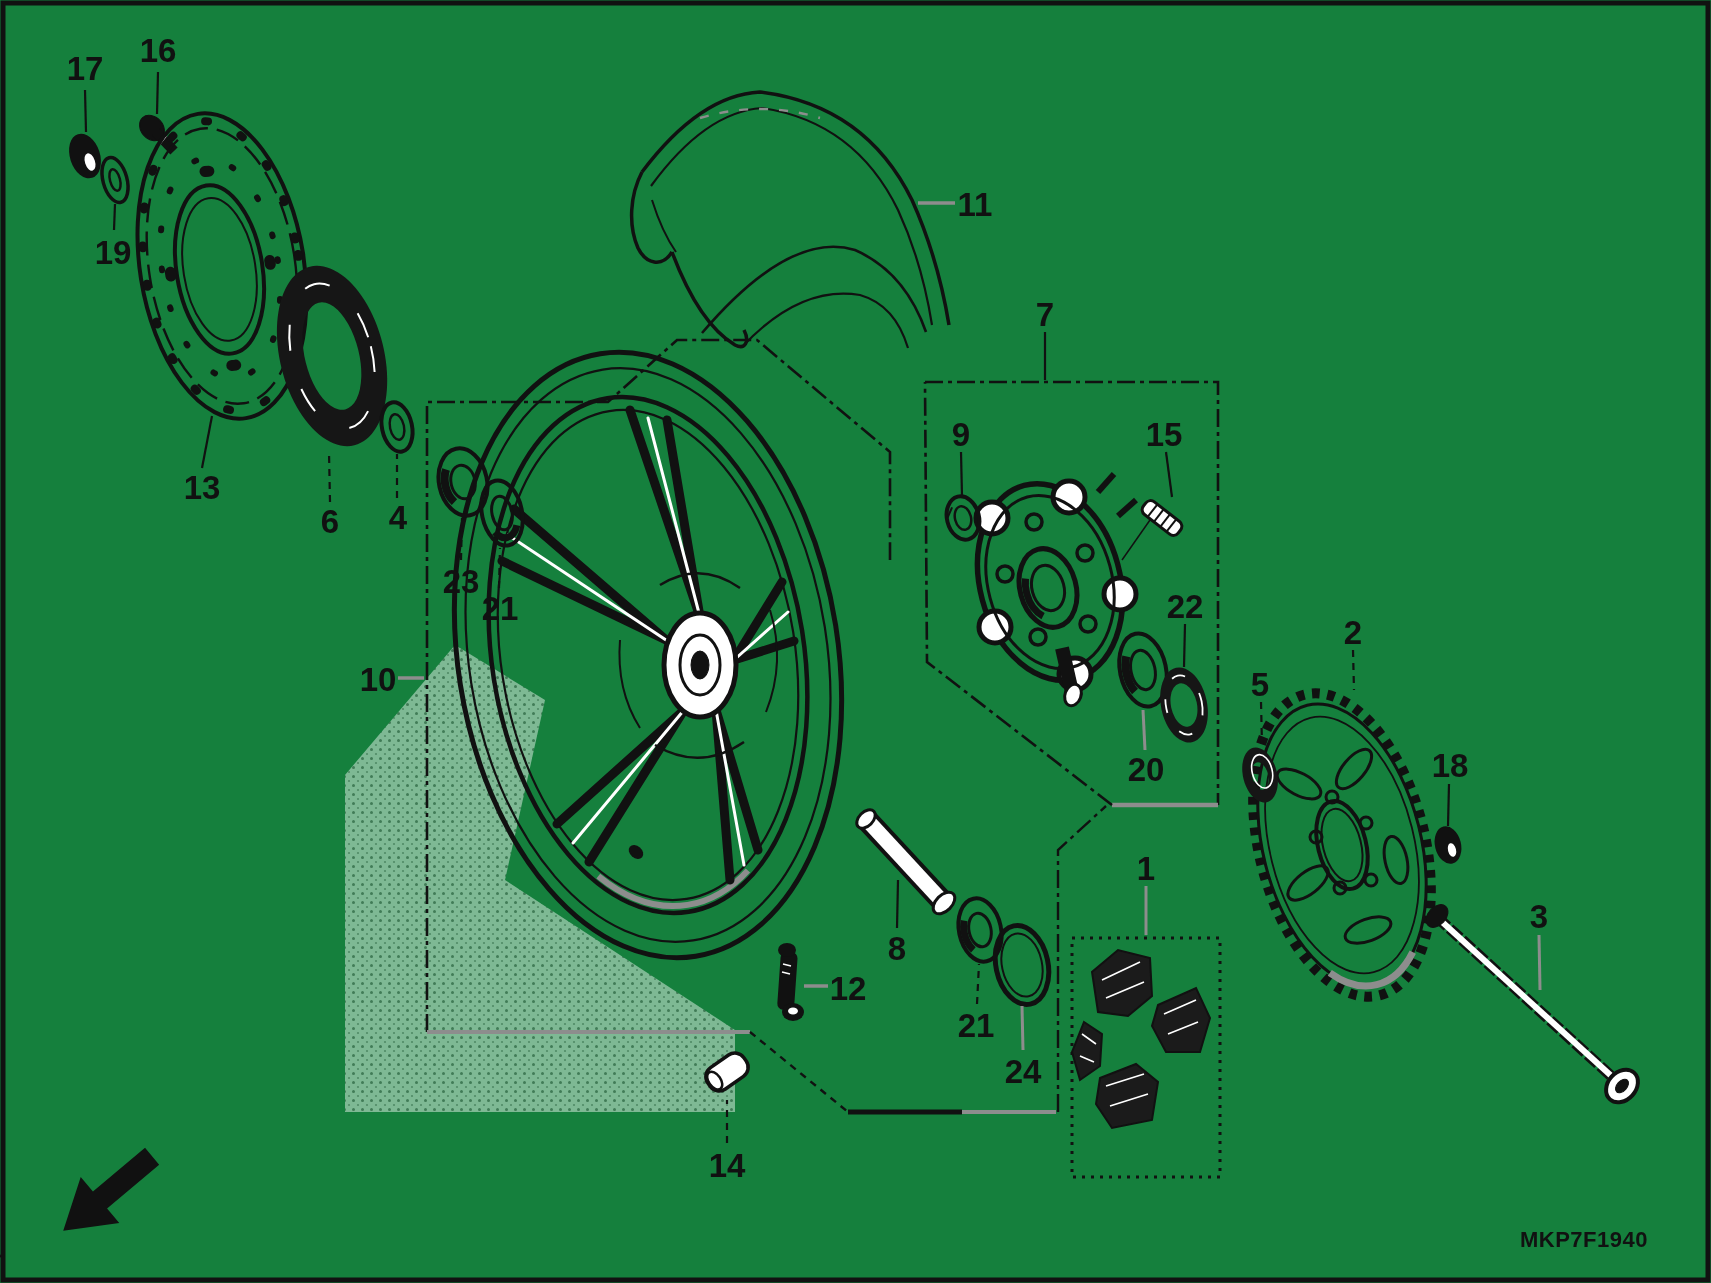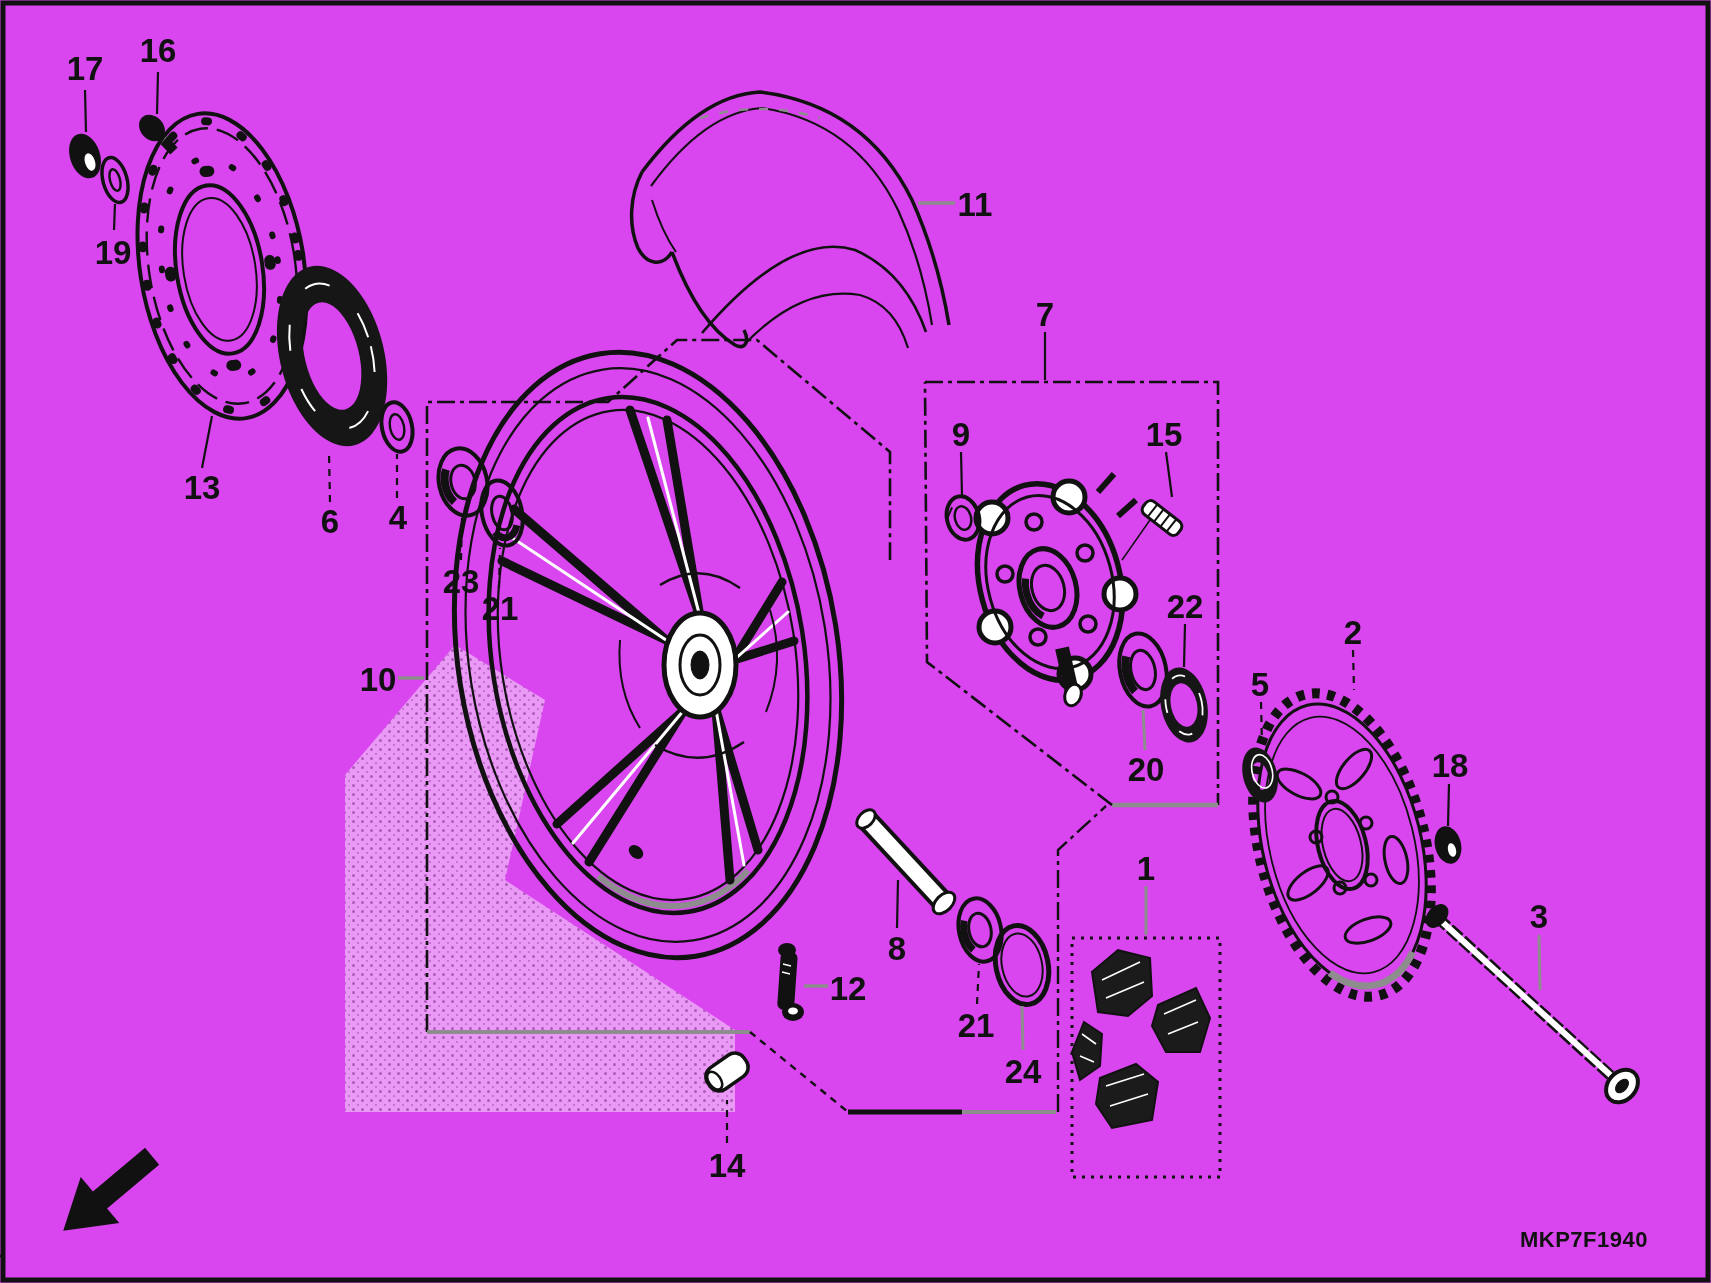--- a/index.html
+++ b/index.html
@@ -1,16 +1,16 @@
 <!DOCTYPE html>
 <html><head>
 <meta charset="utf-8">
 <style>
   html,body{margin:0;padding:0;background:#e8e8e8;}
-  .stage{width:1711px;height:1283px;background:#d946ef;position:relative;margin:0 auto;
+  .stage{width:1711px;height:1283px;background:#15803d;position:relative;margin:0 auto;
          font-family:"Liberation Sans", sans-serif;}
   svg{display:block}
   .ink{stroke:#111;fill:none}
   .gray{stroke:#8d8d8d;fill:none}
   .dashdot{stroke-dasharray:18 5 4 5}
   .dots{stroke-dasharray:3 6}
   .lead-dash{stroke-dasharray:7 6}
   .num{font:700 33px "Liberation Sans", sans-serif;fill:#111;}
   .code{font:700 22px "Liberation Sans", sans-serif;fill:#111;letter-spacing:.5px;}
   .frtxt{font:700 30px "Liberation Sans", sans-serif;fill:#111;}

